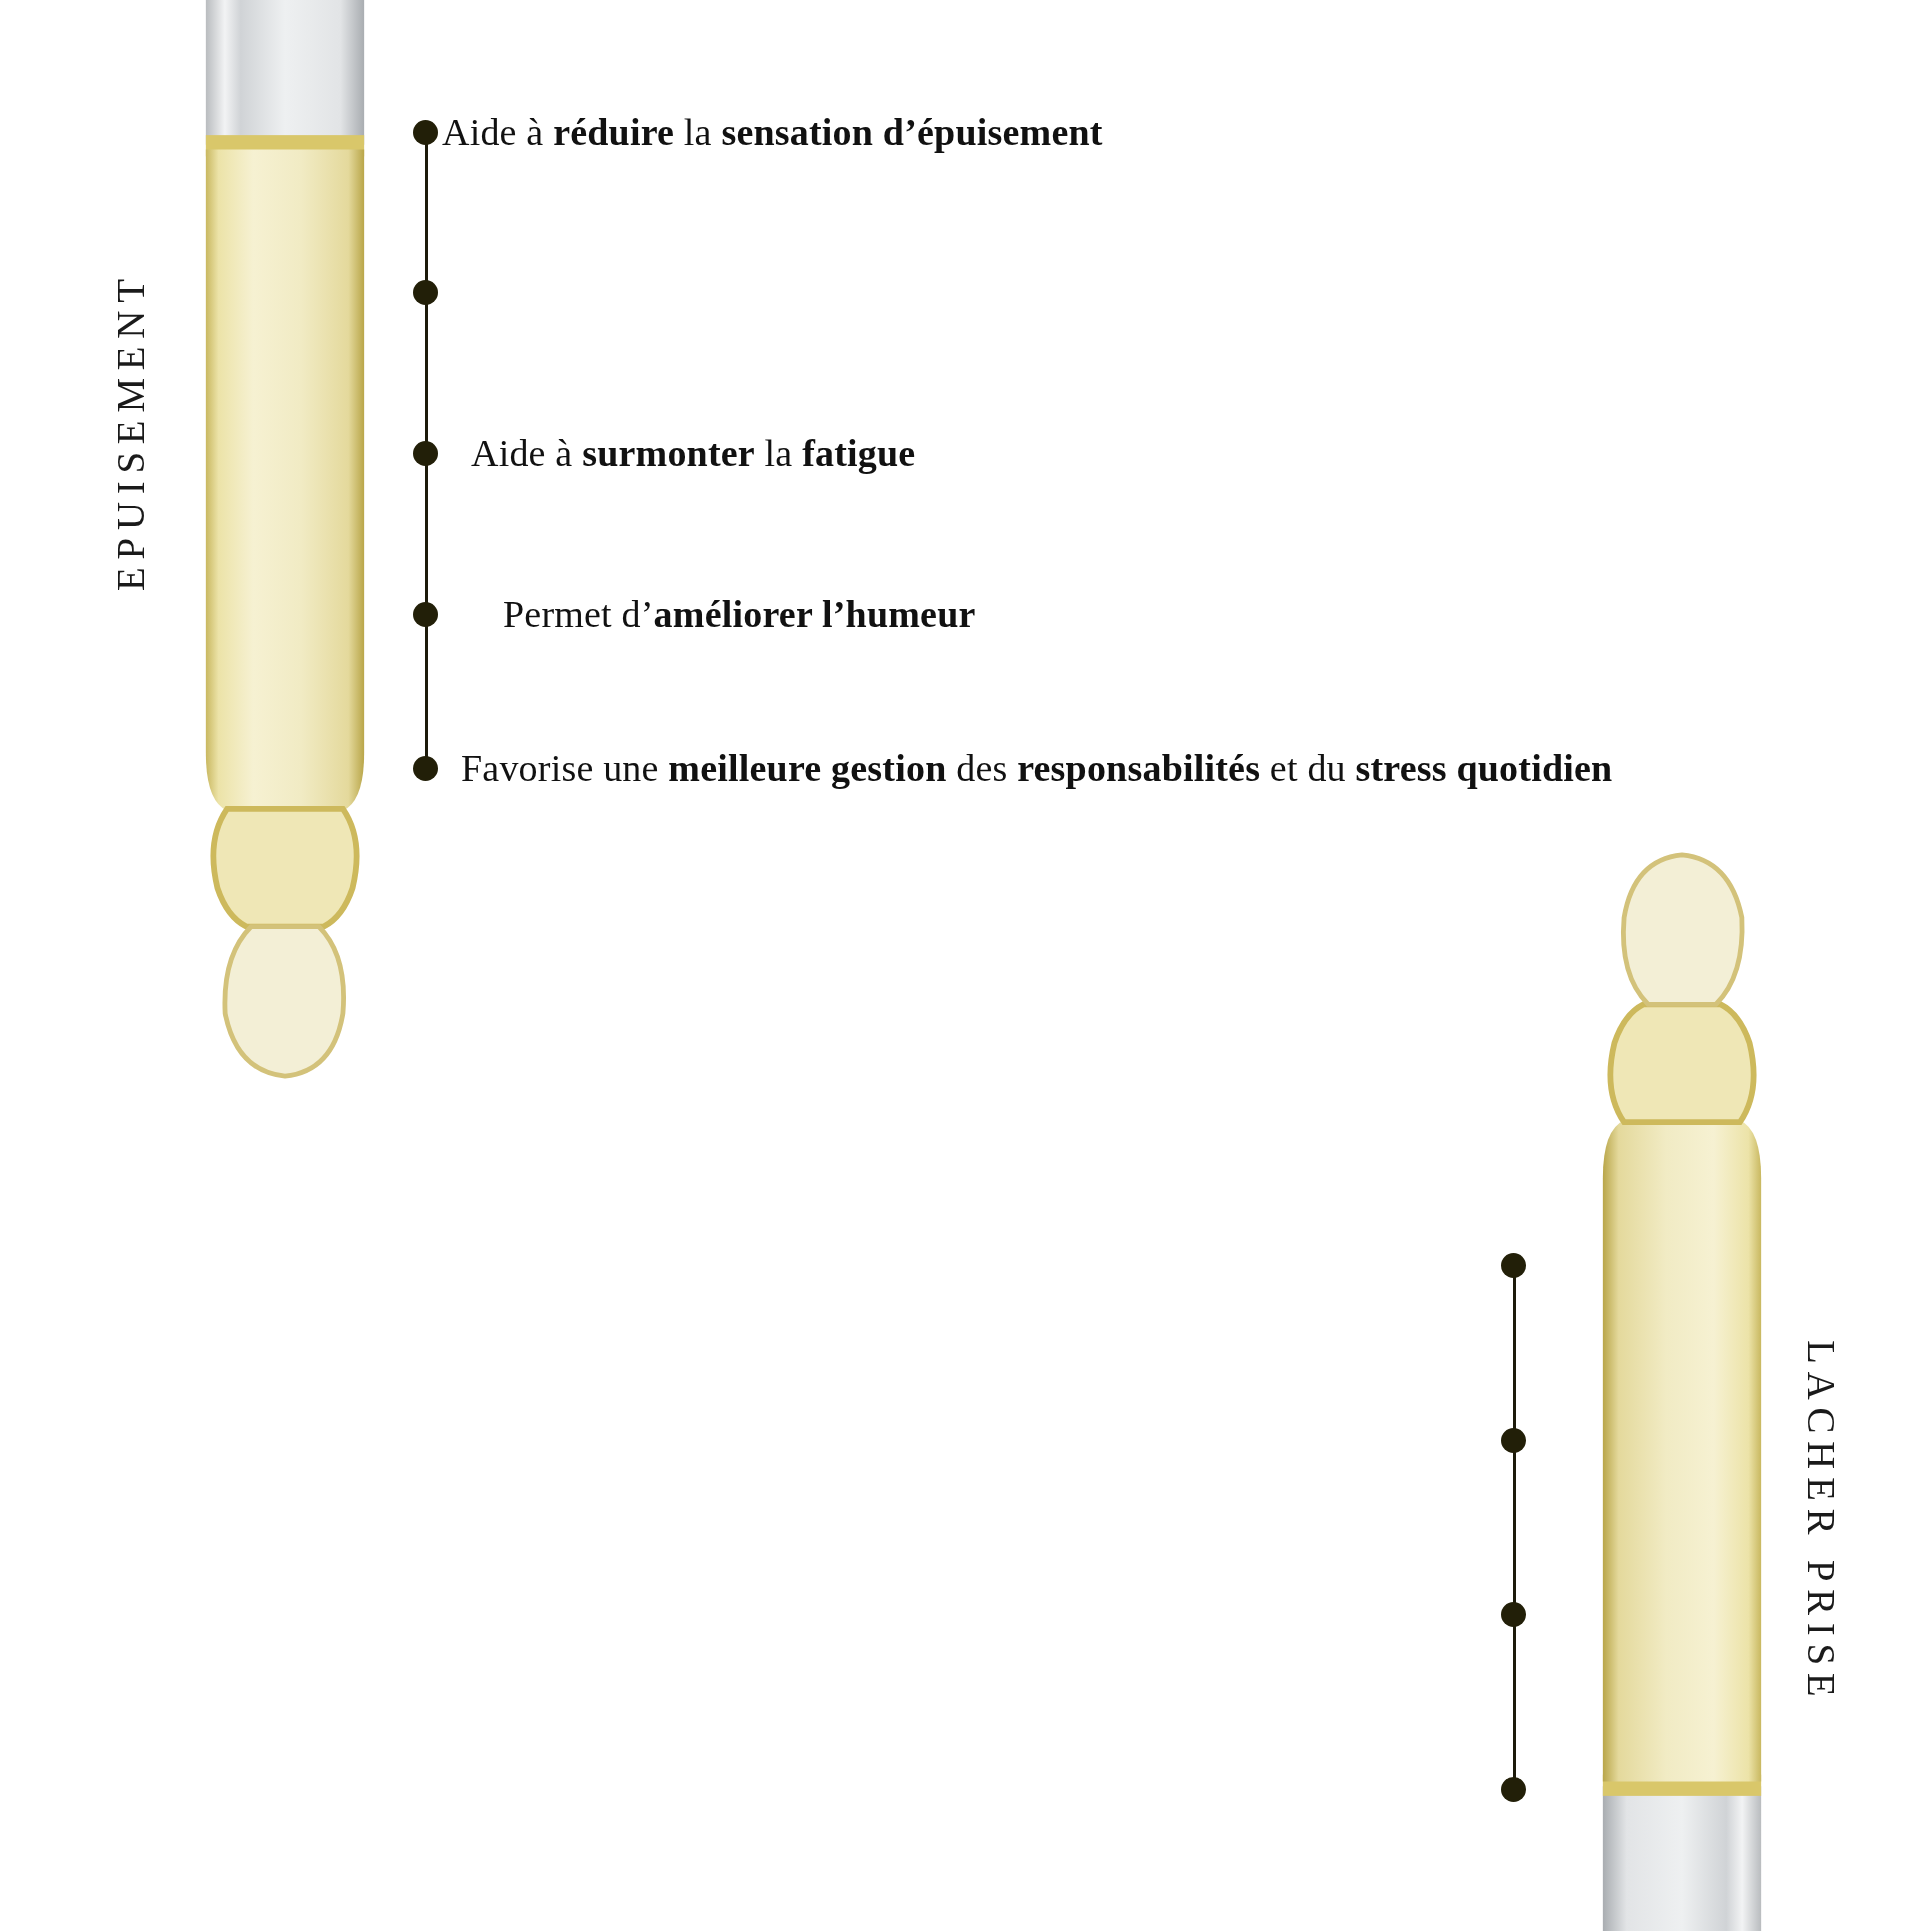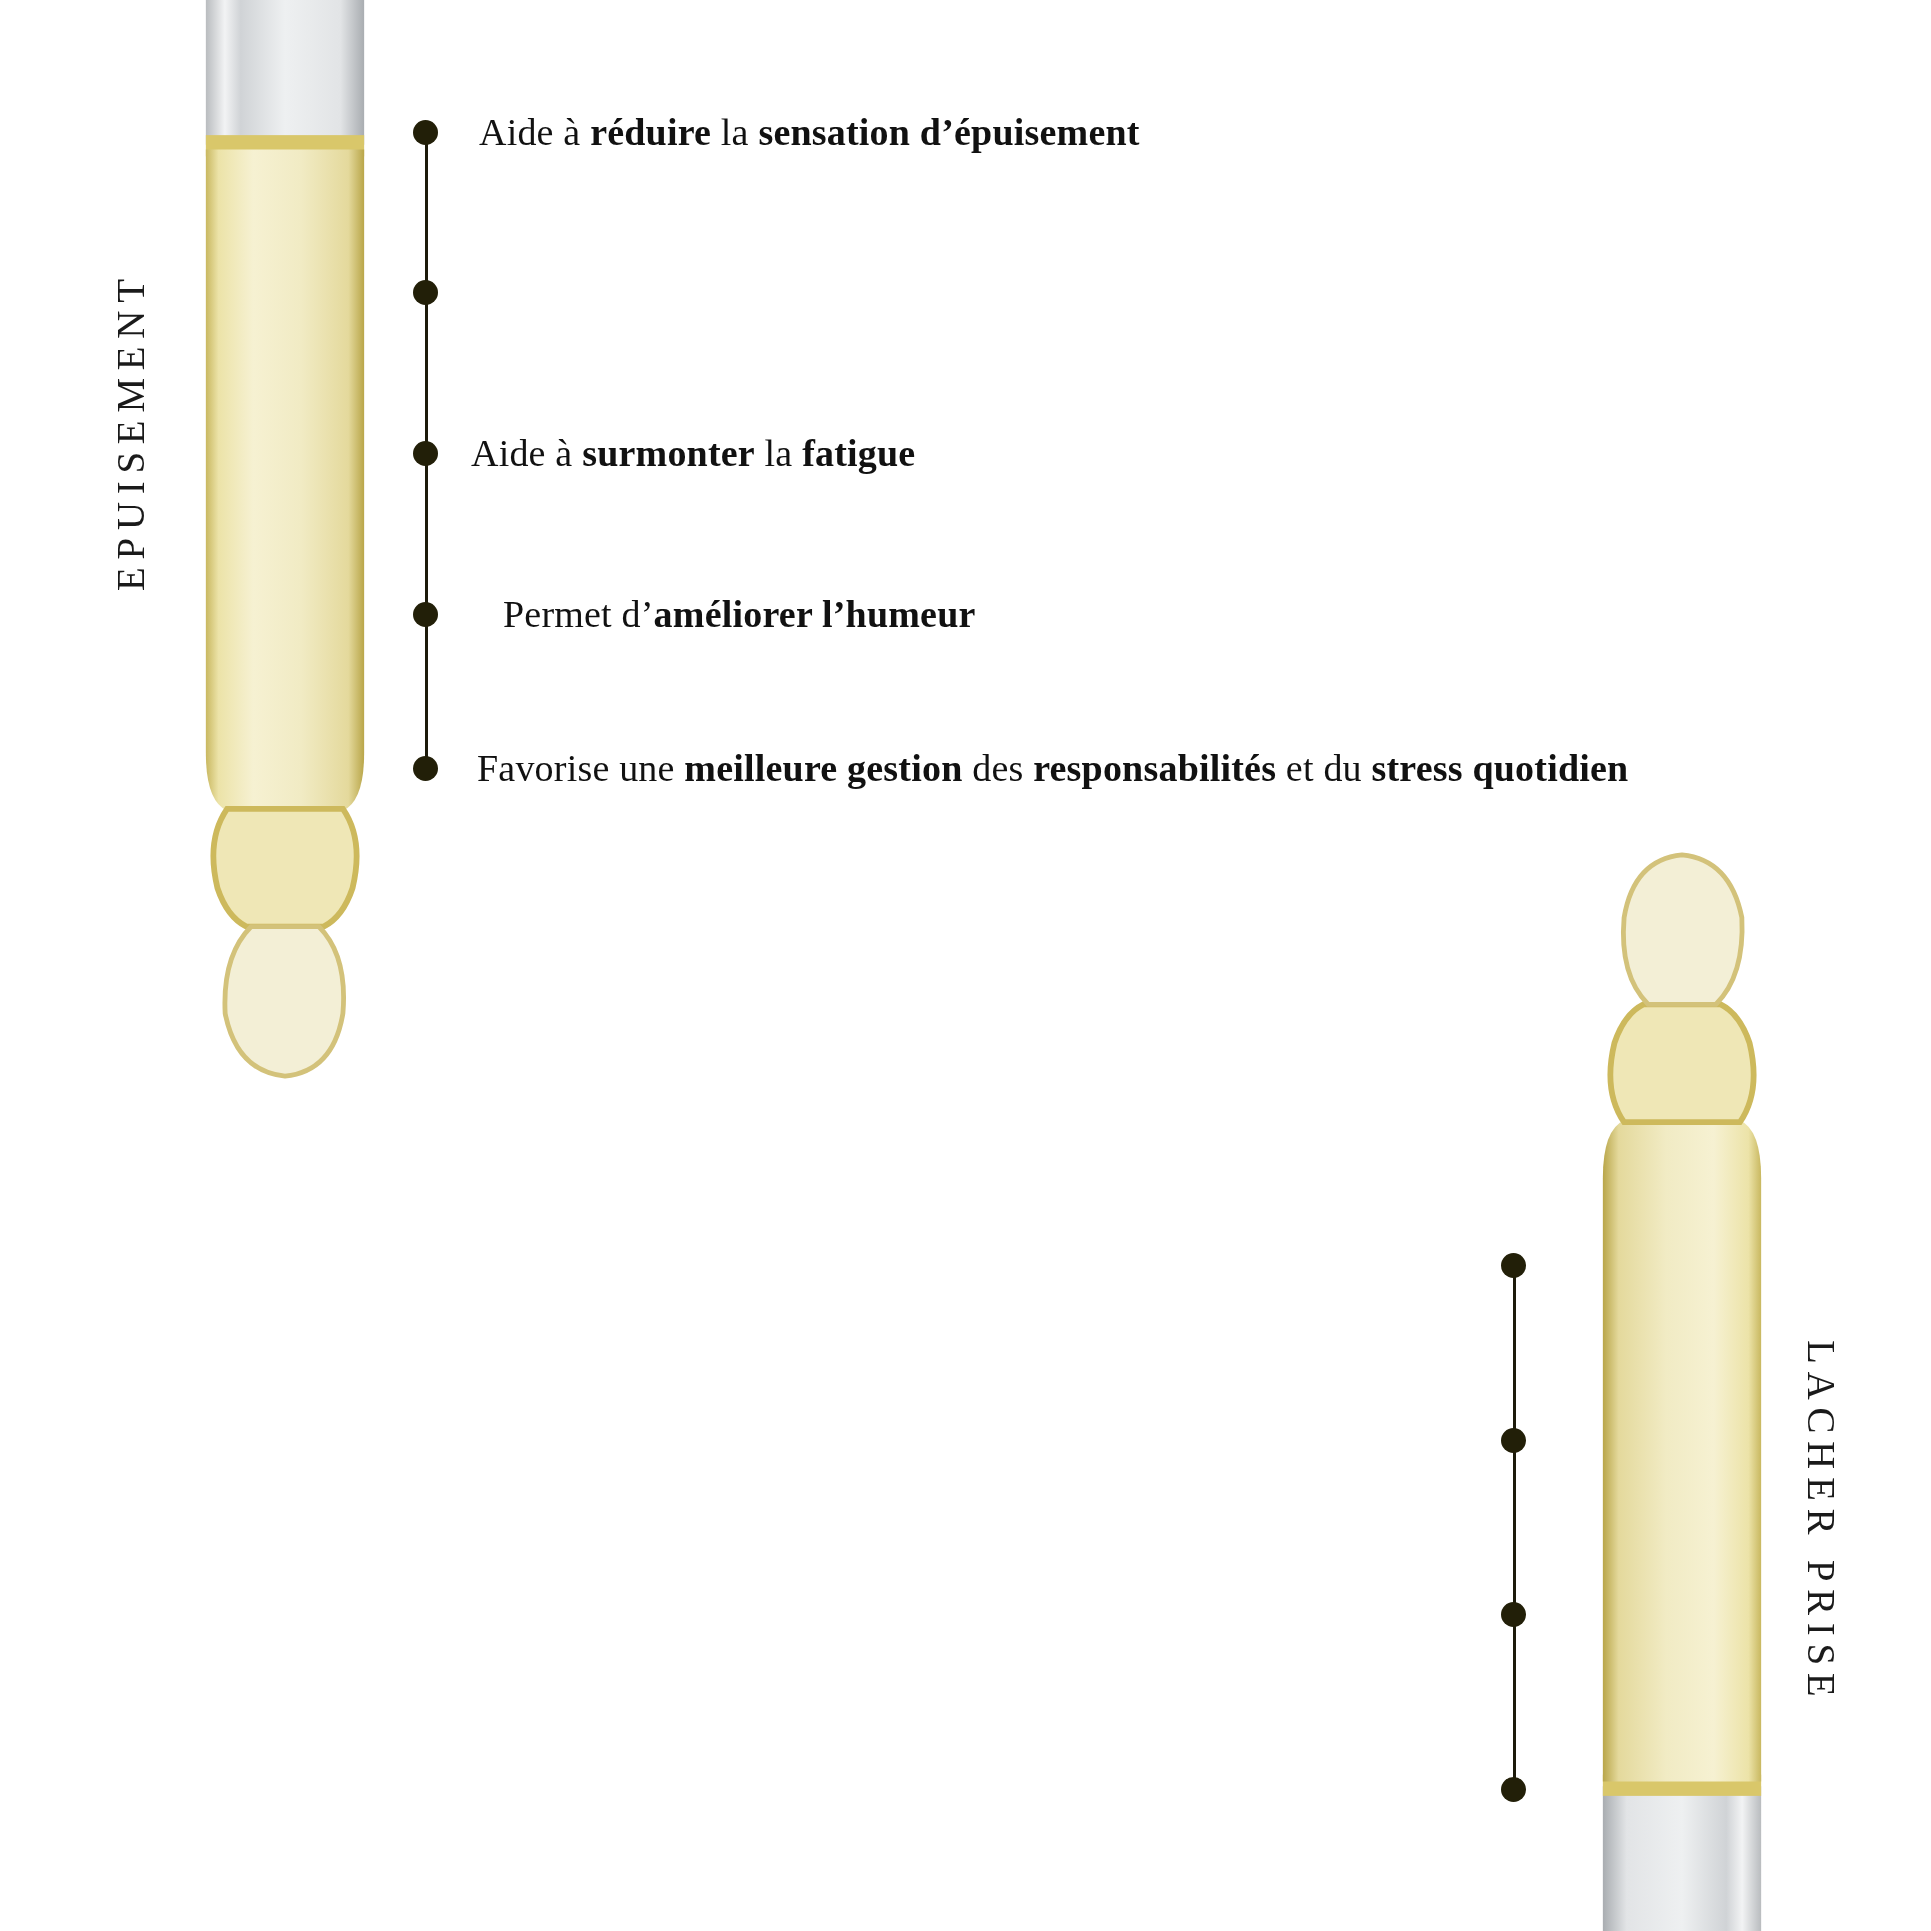--- a/index.html
+++ b/index.html
@@ -52,36 +52,36 @@
   </svg>
 </div>
 
 <div class="vlabel left" style="left:108px; top:591px;">EPUISEMENT</div>
 
 <div class="timeline" style="left:0; top:0;">
   <div class="line" style="left:425px; top:132px; height:637px;"></div>
 
   <div class="item" style="left:413px; top:108px;">
     <span class="bullet" style="left:0; top:11.6px;"></span>
-    <span class="text" style="margin-left:66px;"><span>Aide à </span><b>réduire</b><span> la </span><b>sensation d’épuisement</b></span>
+    <span class="text" style="margin-left:29px;"><span>Aide à </span><b>réduire</b><span> la </span><b>sensation d’épuisement</b></span>
   </div>
   <div class="item" style="left:413px; top:268px;">
     <span class="bullet" style="left:0; top:11.6px;"></span>
   </div>
   <div class="item" style="left:413px; top:429px;">
     <span class="bullet" style="left:0; top:11.6px;"></span>
     <span class="text" style="margin-left:58px;"><span>Aide à </span><b>surmonter</b><span> la </span><b>fatigue</b></span>
   </div>
   <div class="item" style="left:413px; top:590px;">
     <span class="bullet" style="left:0; top:11.6px;"></span>
     <span class="text" style="margin-left:90px;"><span>Permet d’</span><b>améliorer l’humeur</b></span>
   </div>
   <div class="item" style="left:413px; top:744px;">
     <span class="bullet" style="left:0; top:11.6px;"></span>
-    <span class="text" style="margin-left:64px;"><span>Favorise une </span><b>meilleure gestion</b><span> des </span><b>responsabilités</b><span> et du </span><b>stress quotidien</b></span>
+    <span class="text" style="margin-left:48px;"><span>Favorise une </span><b>meilleure gestion</b><span> des </span><b>responsabilités</b><span> et du </span><b>stress quotidien</b></span>
   </div>
 </div>
 
 <div class="dropper" style="left:1595px; top:850px;">
   <svg width="174" height="1081" viewBox="0 0 180 1120">
     <g transform="translate(180,1120) rotate(180)">
       <rect x="8" y="0" width="164" height="150" fill="url(#glassG)"></rect>
       <rect x="8" y="140" width="164" height="22" fill="#d9c76a"></rect>
       <path d="M8 155 H172 V780 Q172 830 150 840 H30 Q8 830 8 780 Z" fill="url(#oilG)"></path>
       <path d="M30 838 Q8 870 20 920 Q30 950 50 960 H130 Q150 950 160 920 Q172 870 150 838 Z" fill="#efe7b6" stroke="#cdb95c" stroke-width="6"></path>

